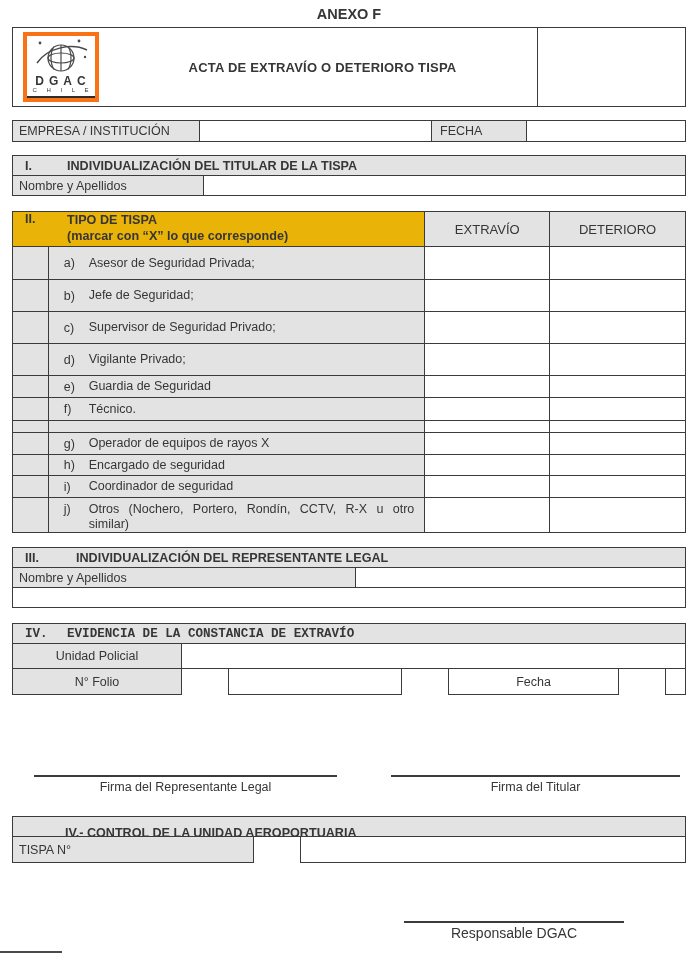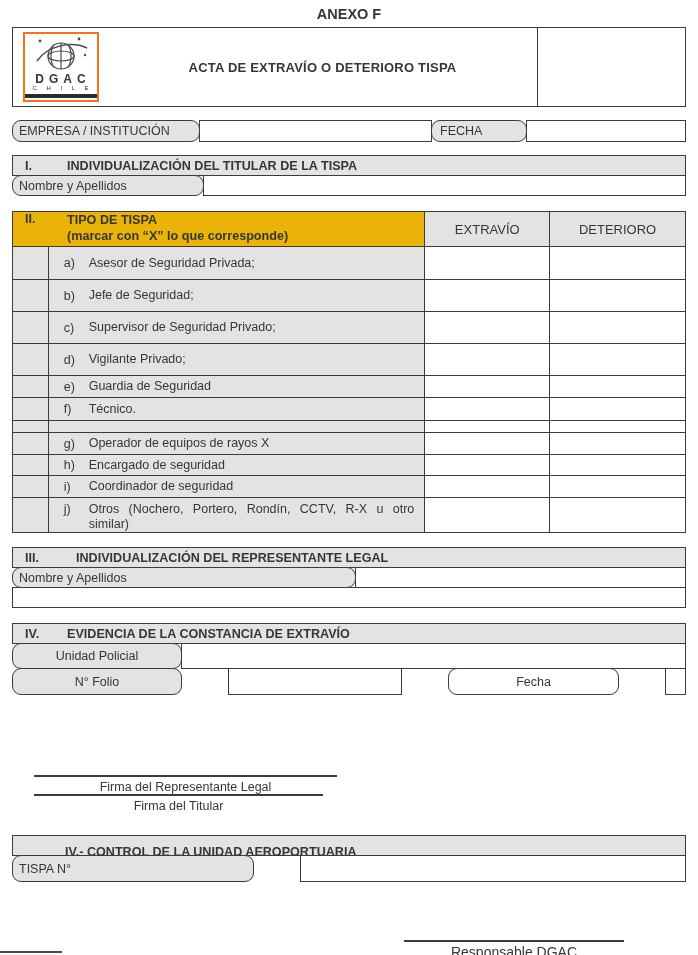--- a/index.html
+++ b/index.html
@@ -13,43 +13,43 @@
   .page { width: 698px; height: 955px; position: relative; overflow: hidden; background: #fff; }
   .content { padding: 0 12px; }
 
   .annex { text-align: center; font-weight: bold; font-size: 14.5px; padding: 6px 0 5px; }
 
   
   .row { display: flex; }
   .row > div { border: 1px solid #3b3b3b; }
   .row > div + div { margin-left: -1px; }
   .gray { background: #e3e3e3; }
-  .lbl { display: flex; align-items: center; padding-left: 6px; border-radius: 9px; }
+  .lbl { display: flex; align-items: center; padding-left: 6px; }
   .inp { background: #fff; }
 
   
   .header-box { border: 1px solid #3b3b3b; height: 80px; display: flex; }
   .logo-cell { width: 95px; display: flex; align-items: center; justify-content: center; }
   .title-cell { flex: 1; border-right: 1px solid #3b3b3b; display: flex; align-items: center; justify-content: center; font-weight: bold; font-size: 13px; letter-spacing: .2px; }
   .spare-cell { width: 147px; }
-  .logo { width: 76px; height: 70px; border: 2px solid #f97316; text-align: center; overflow: hidden; background: #fff; }
+  .logo { width: 76px; height: 70px; border: 4px solid #f97316; text-align: center; overflow: hidden; background: #fff; }
   .logo svg { display: block; margin: 1px auto 0; }
   .logo-dgac { font-weight: bold; font-size: 12px; letter-spacing: 5px; padding-left: 5px; line-height: 12px; }
   .logo-chile { font-size: 6px; letter-spacing: 4px; padding-left: 4px; line-height: 7px; }
   .logo-bar { height: 4px; background: #2c2c2c; margin-top: 2px; }
 
   
   .empresa-row { margin-top: 13px; height: 22px; }
 
   
   .section-bar { border: 1px solid #3b3b3b; background: #e3e3e3; height: 21px; display: flex; align-items: center; font-weight: bold; font-size: 12.6px; }
   .sec-num { margin-left: 12px; width: 42px; flex: none; }
   .mt13 { margin-top: 13px; }
   .mt14 { margin-top: 14px; gap: 9px; }
-  .mt15 { margin-top: 15px; }
+  .mt15 { margin-top: 15px; font-family: Liberation Mono, monospace; }
   .attach { margin-top: -1px; }
   .h21 { height: 21px; }
   .h26 { height: 26px; }
   .h27 { height: 27px; gap: 47px; }
 
   
   .t2 { margin-top: 15px; }
   .t2-hrow { height: 36px; }
   .t2h-left { width: 417px; background: #eab308; display: flex; align-items: flex-start; }
   .t2h-title { font-weight: bold; font-size: 12.6px; line-height: 16px; }
@@ -64,21 +64,21 @@
   .t2-text.just { text-align: justify; }
   .t2-mark { background: #fff; }
 
   
   .w-u { width: 170px; }
   .w-f1 { width: 174px; }
   .w-f2 { width: 171px; }
   .c { justify-content: center; padding-left: 0; }
 
   
-  .sign-row { display: flex; justify-content: space-between; margin-top: 80px; padding: 0 6px 0 22px; flex-direction: column; }
+  .sign-row { display: flex; justify-content: space-between; margin-top: 80px; padding: 0 6px 0 22px; }
   .sign-block { text-align: center; }
   .sign-line { border-bottom: 2px solid #3b3b3b; height: 0; }
   .sign-label { margin-top: 3px; font-size: 12.5px; }
 
   
   .control-title { margin-left: 52px; margin-top: 13px; }
 
   
   .footer-sign { margin-top: 58px; margin-left: 392px; width: 220px; text-align: center; }
   .footer-line { border-bottom: 2px solid #3b3b3b; height: 0; }

